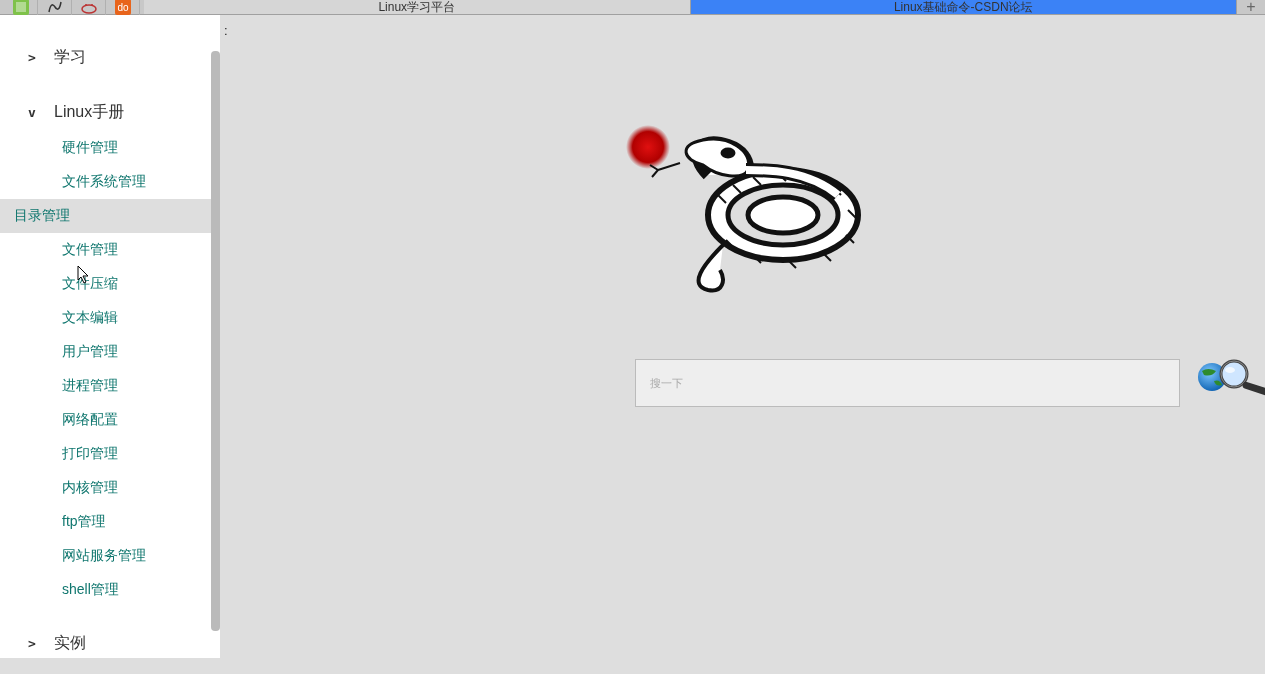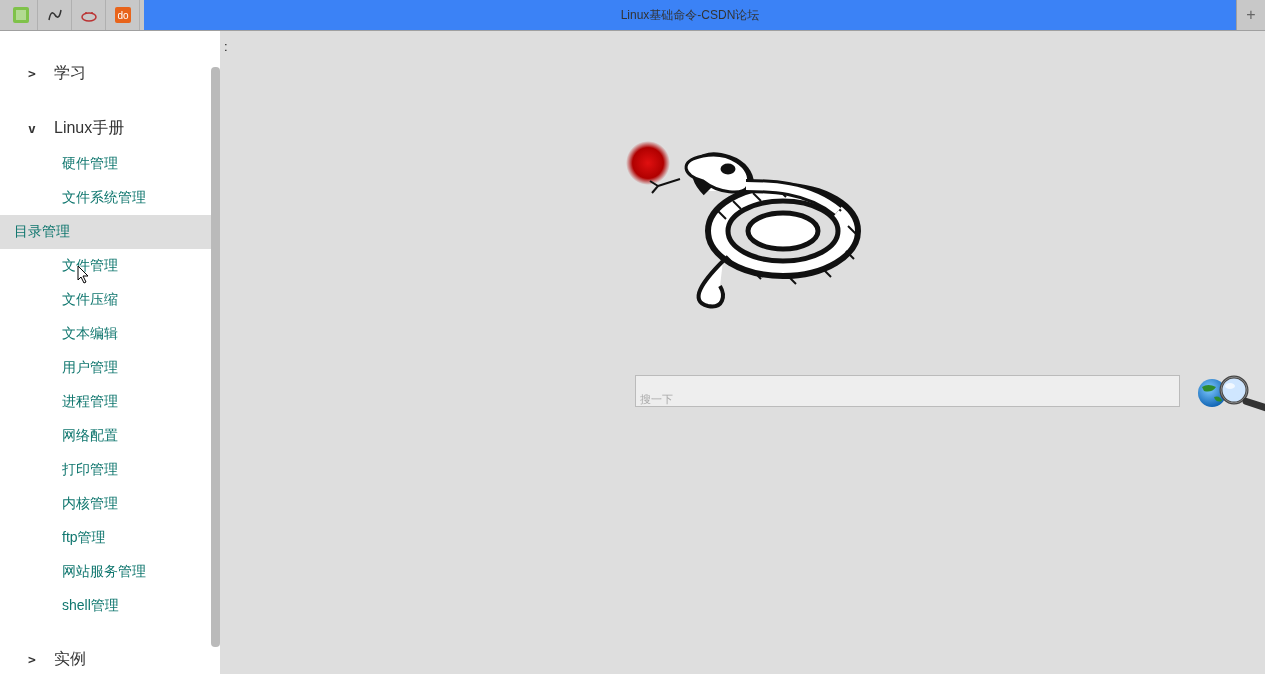--- a/index.html
+++ b/index.html
@@ -1,19 +1,19 @@
 <!DOCTYPE html>
 <html><head>
 <meta charset="utf-8">
 <style>
   * { box-sizing: border-box; margin: 0; padding: 0; }
   html, body { width: 1265px; height: 674px; font-family: "Helvetica Neue", Arial, "PingFang SC", "Microsoft YaHei", sans-serif; background: #dedede; overflow: hidden; }
   
   
-  .browser-bar { height: 31px; background: #c8c8c8; display: flex; align-items: stretch; border-bottom: 1px solid #a0a0a0; }
+  .browser-bar { height: 15px; background: #c8c8c8; display: flex; align-items: stretch; border-bottom: 1px solid #a0a0a0; }
   .browser-icons { display: flex; align-items: center; padding: 0 4px; gap: 0; }
   .browser-icon-btn { width: 34px; height: 30px; display: flex; align-items: center; justify-content: center; border-right: 1px solid #b0b0b0; }
   .tabstrip { display: flex; flex: 1; align-items: stretch; }
   .browser-tab { flex: 1; display: flex; align-items: center; justify-content: center; font-size: 12px; color: #333; border-right: 1px solid #a0a0a0; background: #3b82f6; cursor: default; }
   .browser-tab.active { background: #d6d6d6; }
   .new-tab-btn { width: 28px; display: flex; align-items: center; justify-content: center; color: #666; font-size: 16px; }
   
   
   .app { display: flex; height: calc(674px - 31px); }
   .sidebar { width: 220px; background: #fff; overflow-y: auto; padding-top: 24px; position: relative; }
@@ -23,21 +23,21 @@
   .chevron { width: 14px; margin-right: 12px; font-family: monospace; font-weight: bold; color: #333; font-size: 13px; }
   .sidebar-items { }
   .sidebar-item { padding: 8px 0 8px 62px; font-size: 14px; color: #0f766e; cursor: pointer; }
   .sidebar-item.selected { background: #dedede; padding-left: 14px; }
   
   .content { flex: 1; background: #dedede; position: relative; }
   .content-colon { position: absolute; left: 4px; top: 8px; font-size: 13px; color: #222; }
   
   .hero-image { position: absolute; left: 388px; top: 100px; width: 290px; height: 190px; }
   
-  .search-wrap { position: absolute; left: 415px; top: 344px; width: 545px; height: 32px; background: #eee; border: 1px solid #bbb; display: flex; align-items: flex-end; padding: 0 4px; }
+  .search-wrap { position: absolute; left: 415px; top: 344px; width: 545px; height: 48px; background: #eee; border: 1px solid #bbb; display: flex; align-items: center; padding: 0 14px; }
   .search-input { flex: 1; border: none; background: transparent; outline: none; font-size: 12px; color: #333; }
   .search-input::placeholder { color: #aaa; font-size: 11px; }
   .search-globe-btn { position: absolute; left: 972px; top: 336px; width: 88px; height: 52px; display: flex; align-items: center; justify-content: center; cursor: pointer; }
   
   
   .cursor { position: absolute; left: 74px; top: 264px; pointer-events: none; }
 </style>
 </head>
 <body>
 
@@ -62,20 +62,23 @@
         </svg>
     </div>
     <div class="browser-icon-btn">
       <svg width="18" height="18" viewBox="0 0 18 18">
           <rect x="1" y="1" width="16" height="16" rx="2" fill="#e8641b"></rect>
           <text x="9" y="13" text-anchor="middle" font-size="10" fill="#fff" font-family="Arial">do</text>
         </svg>
     </div>
   </div>
   <div class="tabstrip">
+    <div class="browser-tab active">
+      <span>Linux学习平台</span>
+    </div>
     <div class="browser-tab">
       <span>Linux基础命令-CSDN论坛</span>
     </div>
   </div>
   <div class="new-tab-btn">
     <span>+</span>
   </div>
 </div>
 
 <div class="app">

